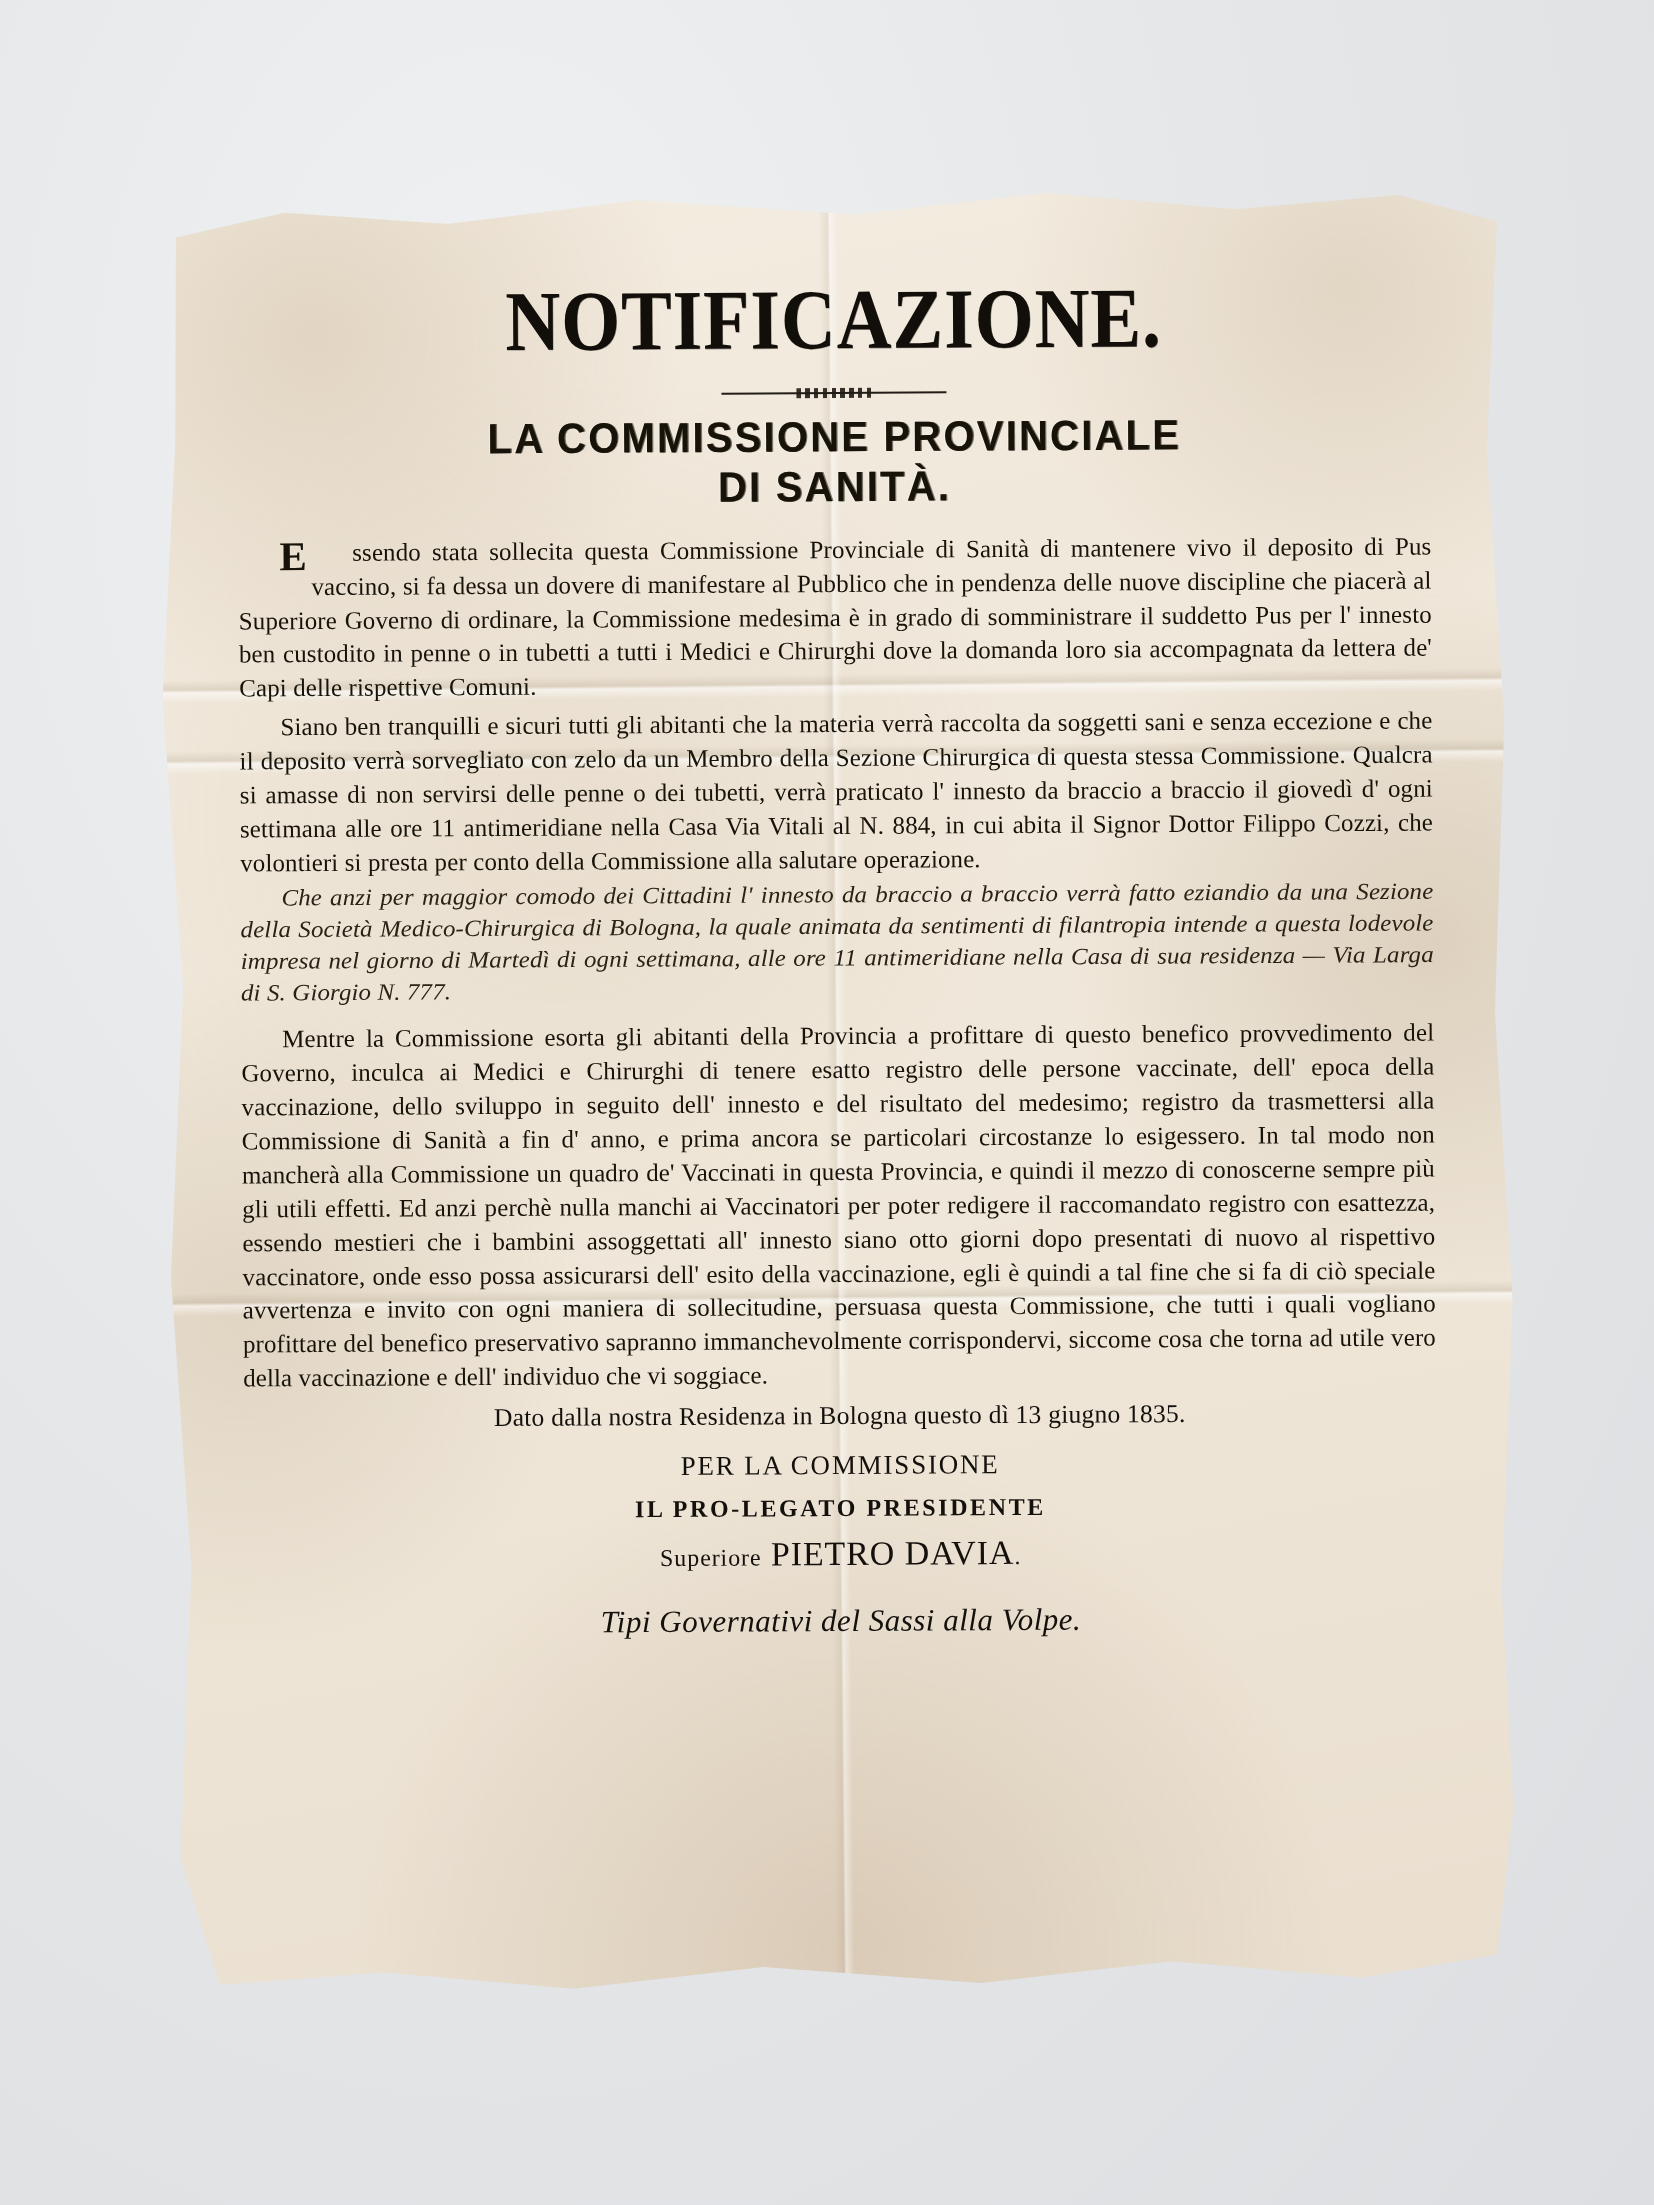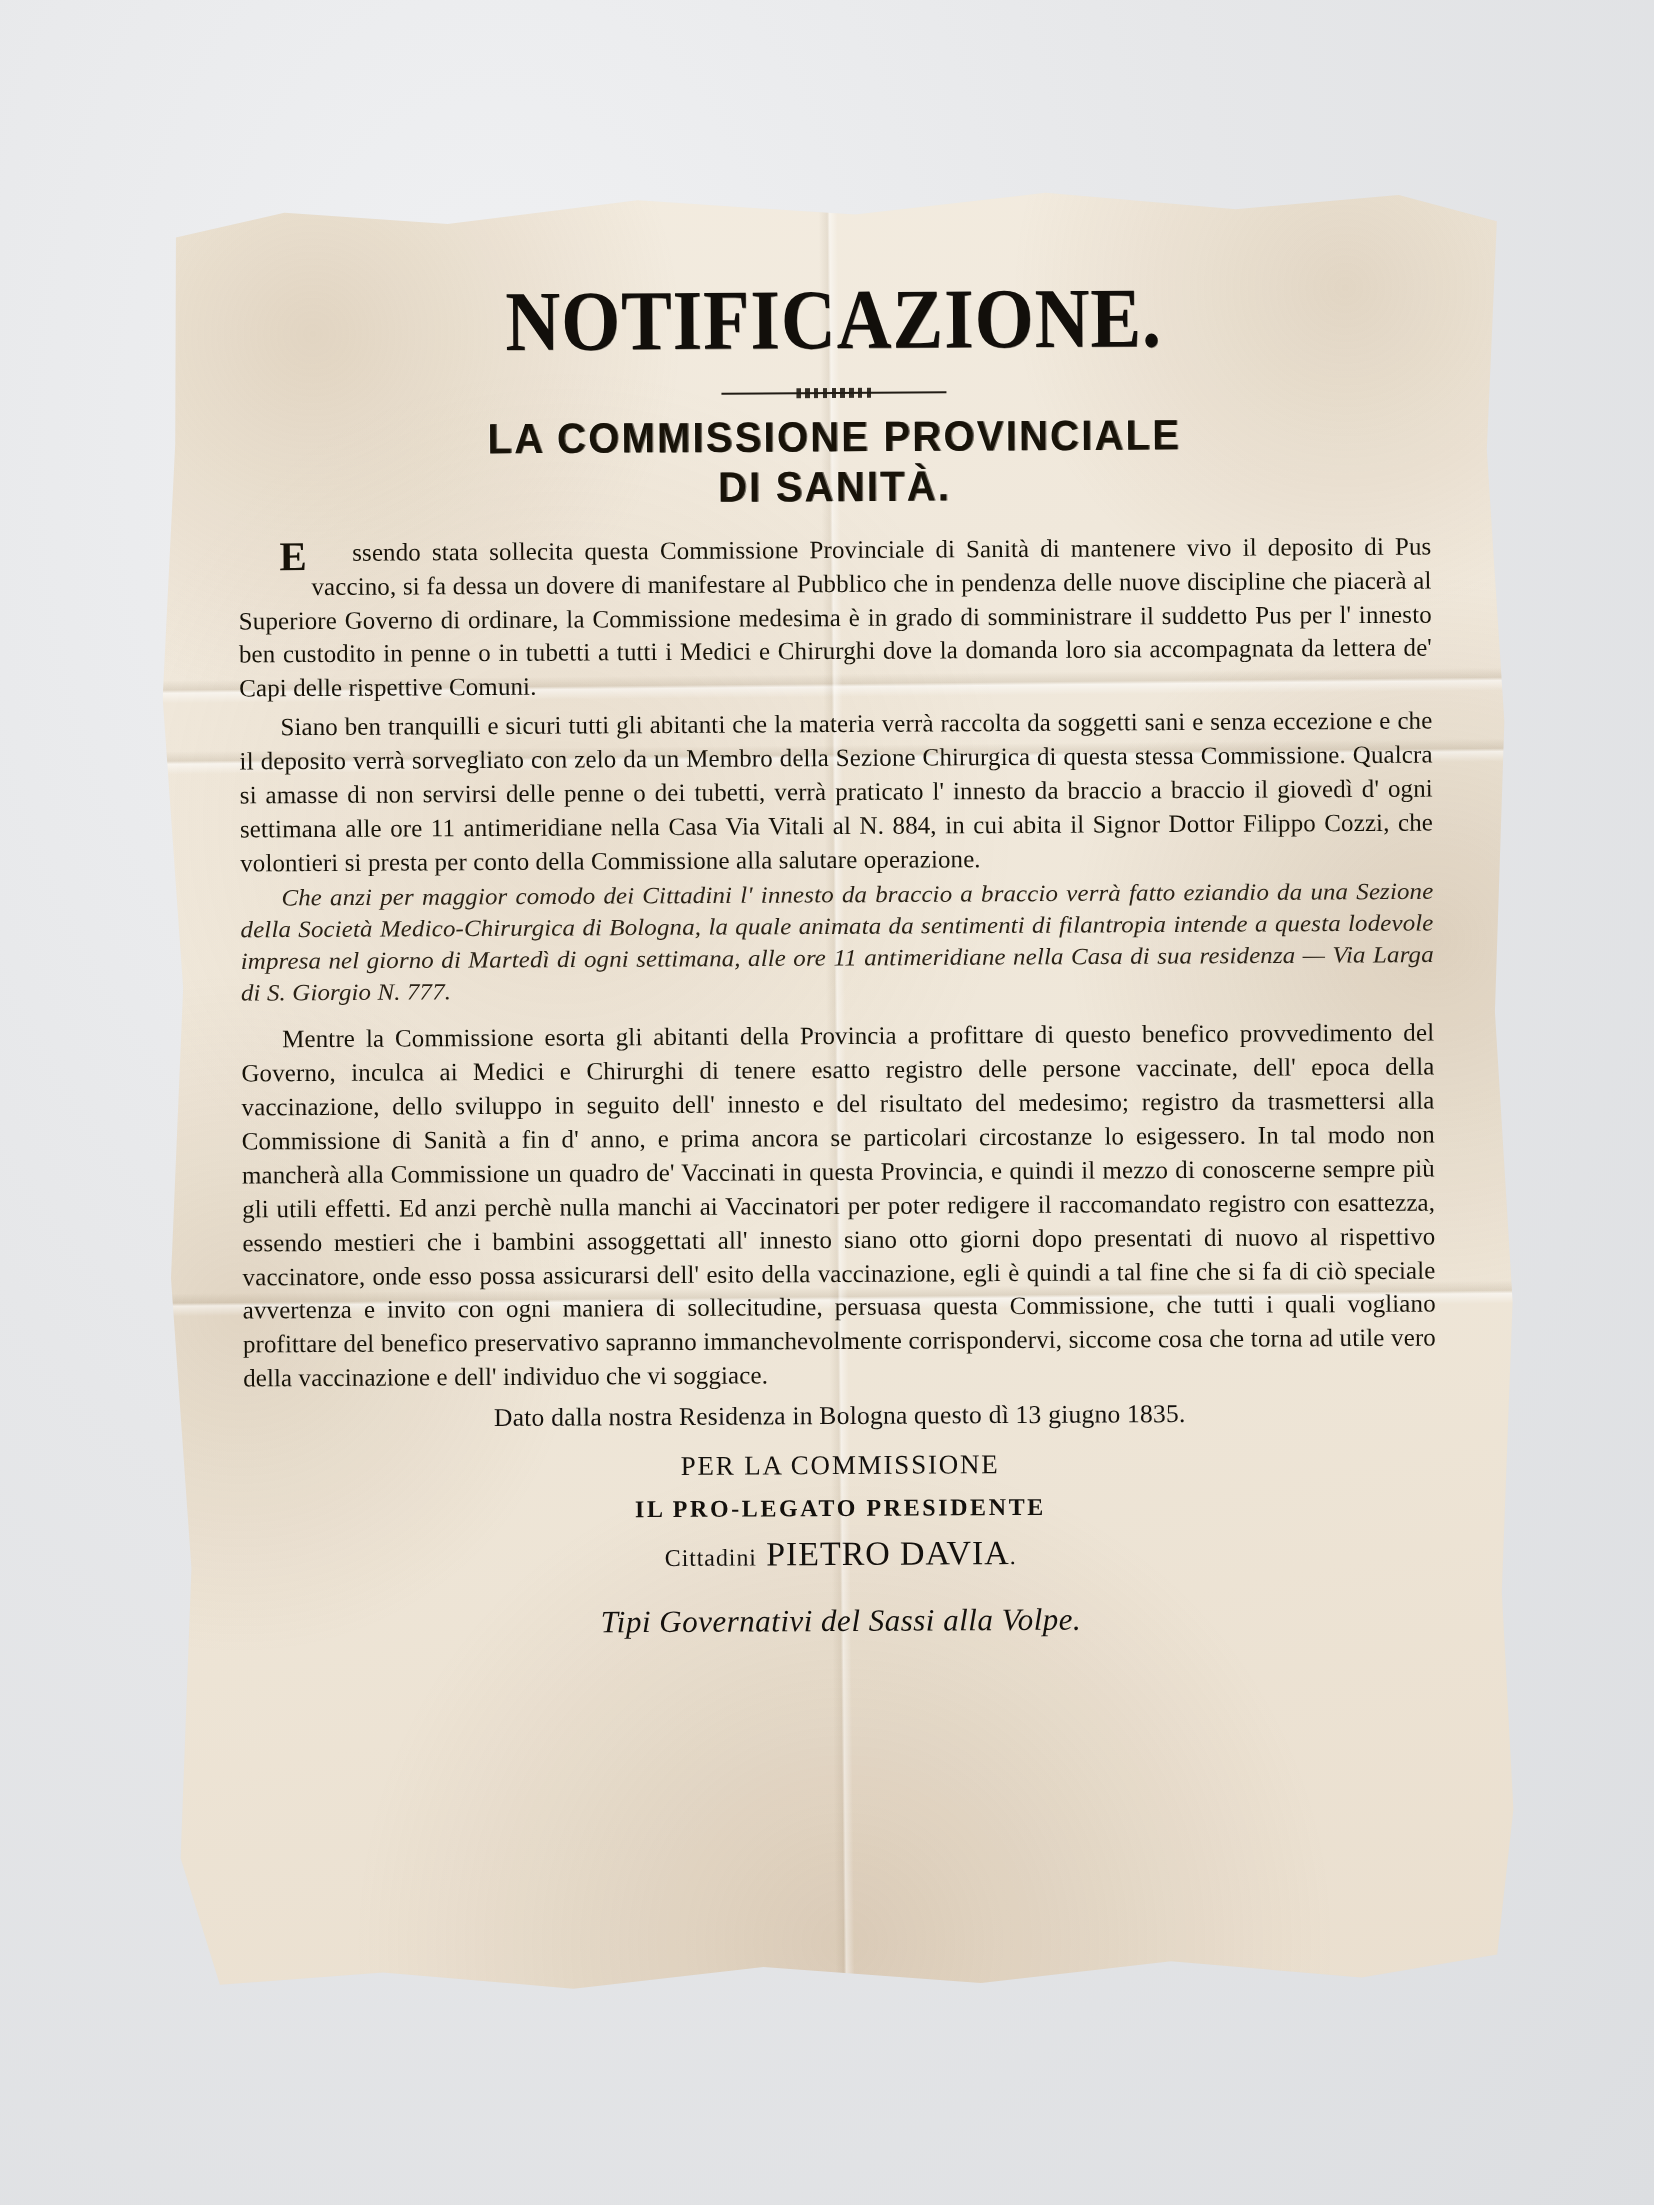--- a/index.html
+++ b/index.html
@@ -260,21 +260,21 @@
 
     </div>
 
     <div class="dateline">Dato dalla nostra Residenza in Bologna questo dì 13 giugno 1835.</div>
 
     <div class="per-comm">PER LA COMMISSIONE</div>
 
     <div class="prolegato">IL PRO-LEGATO PRESIDENTE</div>
 
     <div class="signature">
-      <span class="small">Cittadini</span>
+      <span class="small">Superiore</span>
       <span>PIETRO DAVIA</span><span class="small">.</span>
     </div>
 
     <div class="printer">Tipi Governativi del Sassi alla Volpe.</div>
 
   </div>
 </div>
 
 
 </body></html>

